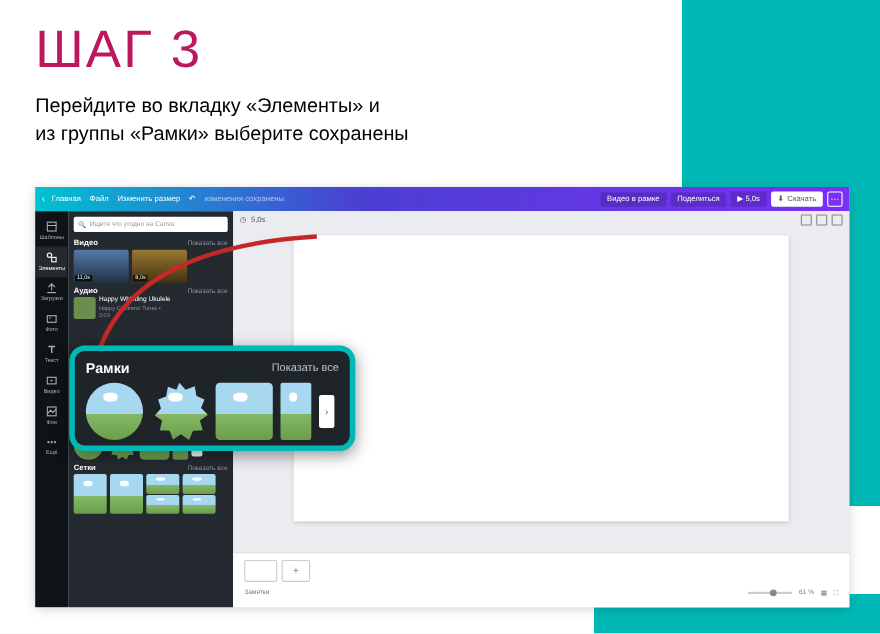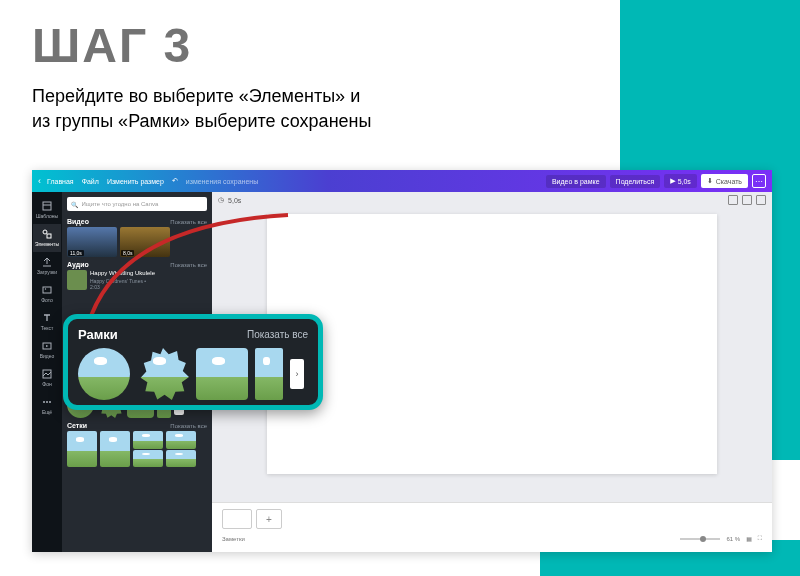--- a/index.html
+++ b/index.html
@@ -1,19 +1,19 @@
 <!DOCTYPE html>
 <html><head>
 <meta charset="utf-8">
 <style>
   * { box-sizing: border-box; margin: 0; padding: 0; }
   body { font-family: -apple-system, Helvetica, Arial, sans-serif; background: #fff; width: 800px; height: 576px; position: relative; overflow: hidden; }
   .teal-side { position: absolute; right: 0; top: 0; width: 180px; height: 460px; background: #00b8b5; }
   .teal-bottom { position: absolute; right: 0; bottom: 0; width: 260px; height: 36px; background: #00b8b5; }
-  .title { position: absolute; left: 32px; top: 18px; font-size: 48px; font-weight: 700; color: #737373; letter-spacing: 2px; }
+  .title { position: absolute; left: 32px; top: 18px; font-size: 48px; font-weight: 400; color: #be185d; letter-spacing: 2px; }
   .desc { position: absolute; left: 32px; top: 84px; font-size: 18px; line-height: 1.4; color: #000; width: 500px; }
   .editor { position: absolute; left: 32px; top: 170px; width: 740px; height: 382px; background: #fff; box-shadow: 0 2px 10px rgba(0,0,0,0.2); display: flex; flex-direction: column; font-size: 8px; }
   .topbar { height: 22px; background: linear-gradient(90deg, #00c2d1 0%, #4b3fd1 40%, #7b2ff7 100%); display: flex; align-items: center; padding: 0 6px; color: #fff; }
   .topbar .back { font-size: 9px; margin-right: 6px; cursor: pointer; }
   .topbar .item { margin-right: 8px; font-size: 7px; cursor: pointer; }
   .topbar .faded { opacity: 0.6; }
   .topbar .spacer { flex: 1; }
   .topbar .btn-dark { background: rgba(0,0,0,0.15); border-radius: 2px; padding: 3px 6px; margin-left: 4px; font-size: 7px; cursor: pointer; }
   .topbar .btn-play { display: flex; align-items: center; gap: 2px; }
   .topbar .btn-white { background: #fff; color: #555; border-radius: 2px; padding: 3px 6px; margin-left: 4px; font-size: 7px; display: flex; align-items: center; gap: 3px; cursor: pointer; }
@@ -82,21 +82,21 @@
   .arrow-svg { position: absolute; left: 78px; top: 205px; width: 230px; height: 135px; pointer-events: none; }
 </style>
 </head>
 <body>
 
 <div class="teal-side"></div>
 <div class="teal-bottom"></div>
 
 <div class="title">ШАГ 3</div>
 <div class="desc">
-  <span>Перейдите во выберите «Элементы» и</span><br>
+  <span>Перейдите во вкладку «Элементы» и</span><br>
   <span>из группы «Рамки» выберите сохранены</span>
 </div>
 
 <div class="editor">
   <div class="topbar">
     <span class="back">‹</span>
     <span class="item">Главная</span>
     <span class="item">Файл</span>
     <span class="item">Изменить размер</span>
     <span class="item">↶</span>

